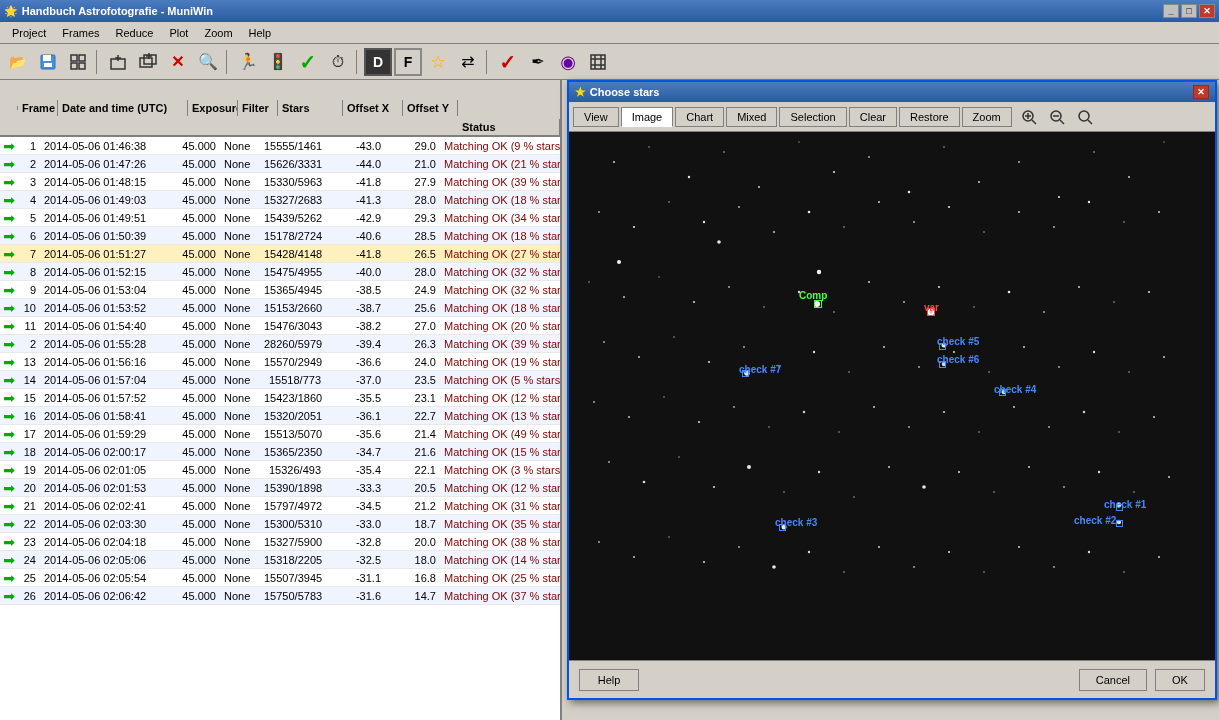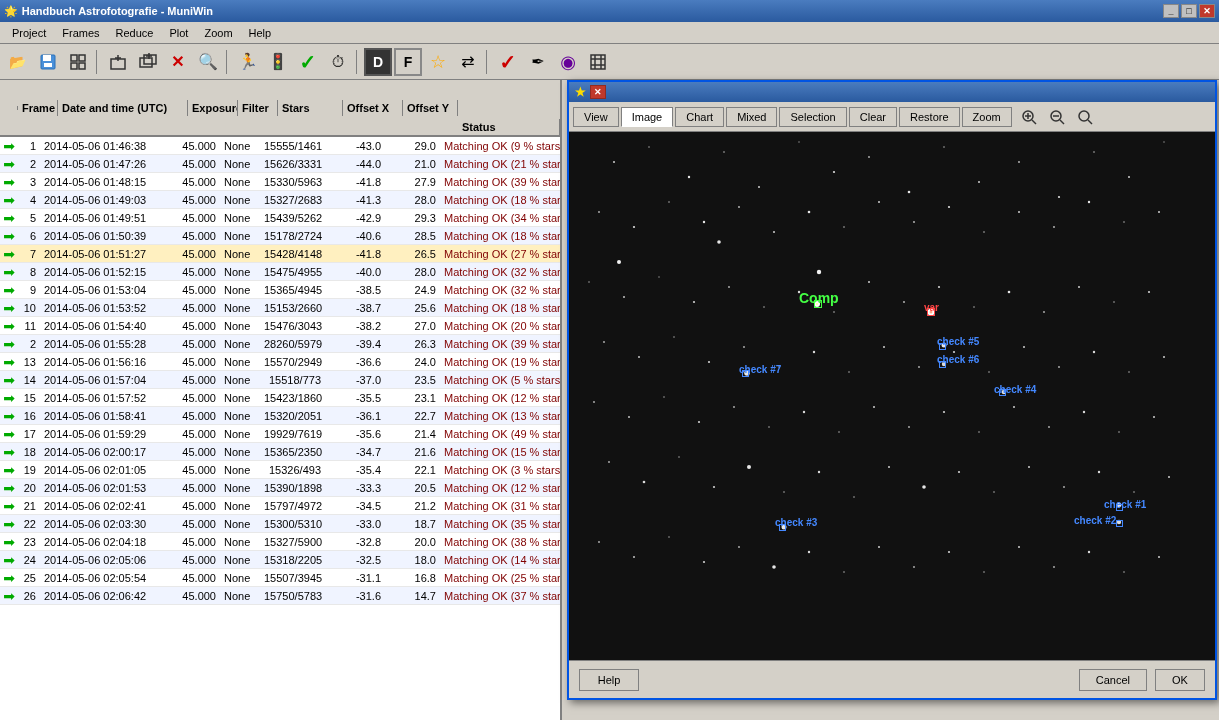--- a/index.html
+++ b/index.html
@@ -356,21 +356,21 @@
     <div class="td-cell td-offsetx">-36.1</div>
     <div class="td-cell td-offsety">22.7</div>
     <div class="td-cell td-status" style="color:#800000;">Matching OK (13 % stars m</div>
   </div>
         <div class="table-row">
     <div class="td-cell td-arrow" style="color:#00aa00; font-size:14px;">➡</div>
     <div class="td-cell td-num">17</div>
     <div class="td-cell td-date">2014-05-06 01:59:29</div>
     <div class="td-cell td-exp">45.000</div>
     <div class="td-cell td-filter">None</div>
-    <div class="td-cell td-stars">19929/7619</div>
+    <div class="td-cell td-stars">15513/5070</div>
     <div class="td-cell td-offsetx">-35.6</div>
     <div class="td-cell td-offsety">21.4</div>
     <div class="td-cell td-status" style="color:#800000;">Matching OK (49 % stars m</div>
   </div>
         <div class="table-row">
     <div class="td-cell td-arrow" style="color:#00aa00; font-size:14px;">➡</div>
     <div class="td-cell td-num">18</div>
     <div class="td-cell td-date">2014-05-06 02:00:17</div>
     <div class="td-cell td-exp">45.000</div>
     <div class="td-cell td-filter">None</div>
@@ -467,20 +467,21 @@
     <div class="td-cell td-offsety">14.7</div>
     <div class="td-cell td-status" style="color:#800000;">Matching OK (37 % stars m</div>
   </div>
       </div>
   </div>
 
   <div class="dialog-overlay">
     <div class="dialog">
       <div class="dialog-title">
         <span class="dialog-title-icon">★</span>
+        <span class="dialog-title-text">Choose stars</span>
         <div class="dialog-close">✕</div>
       </div>
 
       <div class="dialog-toolbar">
         <div class="dialog-tab">View</div>
         <div class="dialog-tab active">Image</div>
         <div class="dialog-tab">Chart</div>
         <div class="dialog-tab">Mixed</div>
         <div class="dialog-tab">Selection</div>
         <div class="dialog-tab">Clear</div>
@@ -650,21 +651,21 @@
           <circle cx="345" cy="435" r="0.9" fill="white" opacity="0.7"></circle>
           <circle cx="380" cy="420" r="1.1" fill="white" opacity="0.8"></circle>
           <circle cx="415" cy="440" r="0.8" fill="white" opacity="0.65"></circle>
           <circle cx="450" cy="415" r="1" fill="white" opacity="0.8"></circle>
           <circle cx="485" cy="435" r="0.9" fill="white" opacity="0.7"></circle>
           <circle cx="520" cy="420" r="1.2" fill="white" opacity="0.85"></circle>
           <circle cx="555" cy="440" r="0.8" fill="white" opacity="0.65"></circle>
           <circle cx="590" cy="425" r="1" fill="white" opacity="0.8"></circle>
         </svg>
 
-        <div style="position:absolute; left:230px; top:158px; font-size:14px; font-weight:bold; color:#44ff44;">Comp</div>
+        <div style="position:absolute; left:230px; top:158px; font-size:10px; font-weight:bold; color:#44ff44;">Comp</div>
         <div style="position:absolute; left:245px; top:168px; width:8px; height:8px; border:1px solid #44ff44;"></div>
 
         <div style="position:absolute; left:355px; top:170px; font-size:10px; font-weight:bold; color:#ff4444;">var</div>
         <div style="position:absolute; left:358px; top:176px; width:8px; height:8px; border:1px solid #ff4444;"></div>
 
         <div style="position:absolute; left:368px; top:204px; font-size:10px; font-weight:bold; color:#4488ff;">check #5</div>
         <div style="position:absolute; left:370px; top:211px; width:7px; height:7px; border:1px solid #4488ff;"></div>
 
         <div style="position:absolute; left:368px; top:222px; font-size:10px; font-weight:bold; color:#4488ff;">check #6</div>
         <div style="position:absolute; left:370px; top:229px; width:7px; height:7px; border:1px solid #4488ff;"></div>

